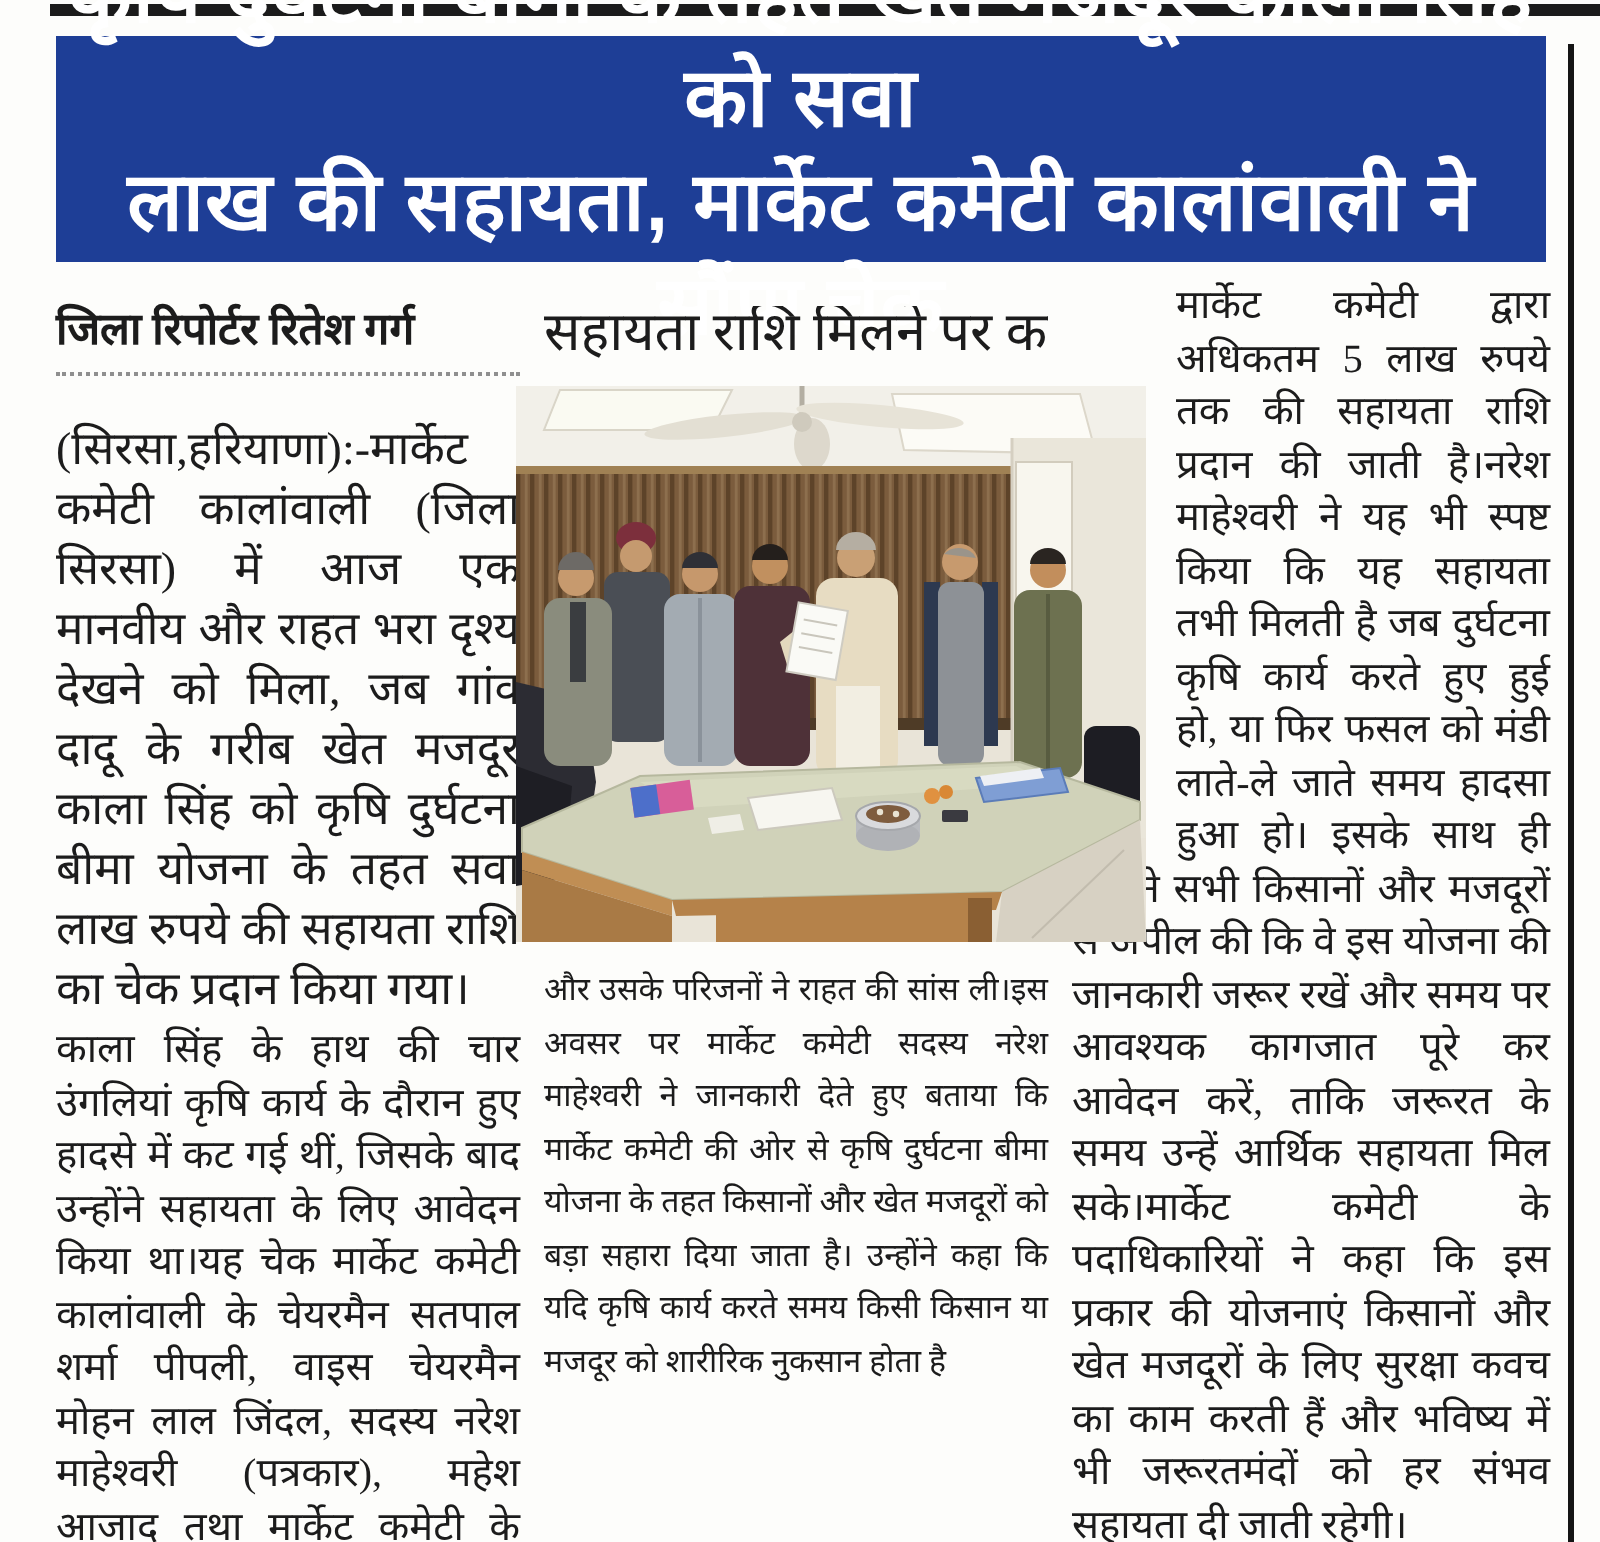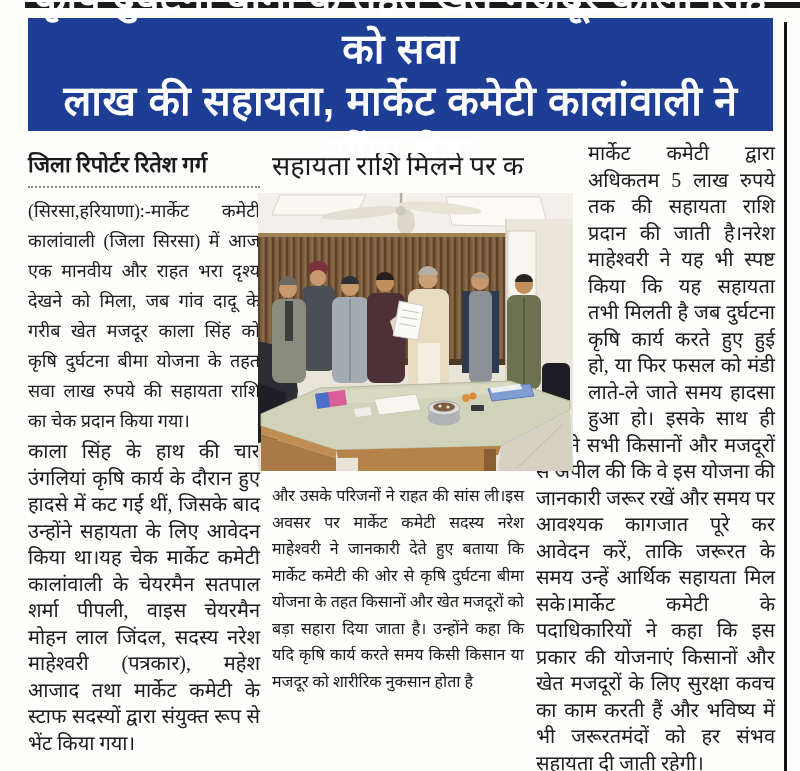--- a/index.html
+++ b/index.html
@@ -20,21 +20,21 @@
   .article{position:absolute;left:28px;top:140px;width:747px;height:631px;}
   .cols{display:flex;gap:12px;}
   .col1{width:232px;flex:none;}
   .col2{width:252px;flex:none;}
   .col3{width:239px;flex:none;}
   .byline{
     font-size:22px;font-weight:700;text-align:left;
     padding:8px 0 8px;border-bottom:2px dotted #8f8f8f;margin-bottom:8px;
   }
   .p{margin:0;text-align:justify;}
-  .col1 .para1{font-size:18px;line-height:30px;margin-top:8px;}
+  .col1 .para1{font-size:23px;line-height:30px;margin-top:22px;}
   .col1 .para2{font-size:20px;line-height:26.5px;margin-top:2px;}
   .col2 .lead-line{font-size:27px;line-height:27px;margin-top:13px;text-align:center;white-space:nowrap;overflow:hidden;}
   .photo-space{height:303px;}
   .col2 .para{font-size:16px;line-height:26.5px;}
   .col3 .first-line{font-size:20px;line-height:26px;margin-top:9px;white-space:nowrap;overflow:hidden;}
   .c3-float{float:left;width:52px;height:290px;}
   .col3 .para{font-size:20px;line-height:26.5px;}
   .photo{
     position:absolute;left:230px;top:53px;width:315px;height:278px;
     overflow:hidden;background:#e9e4d8;

